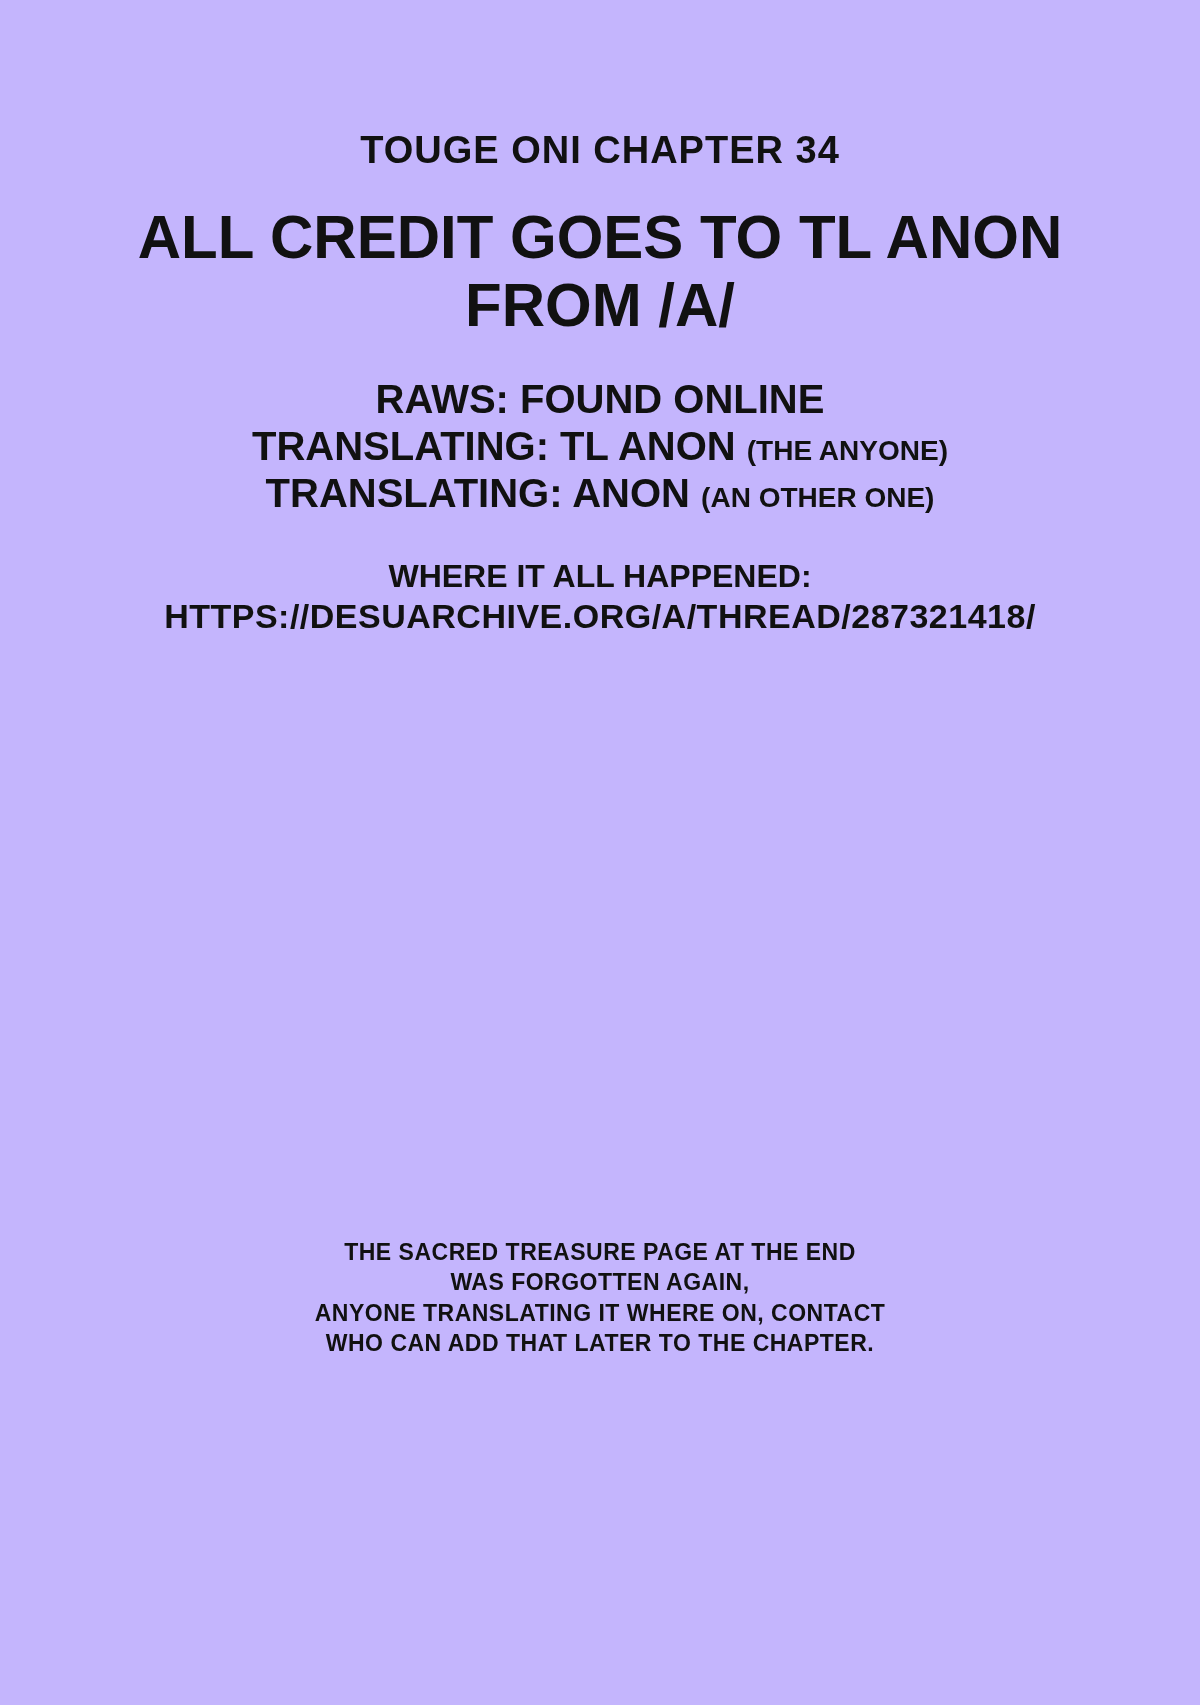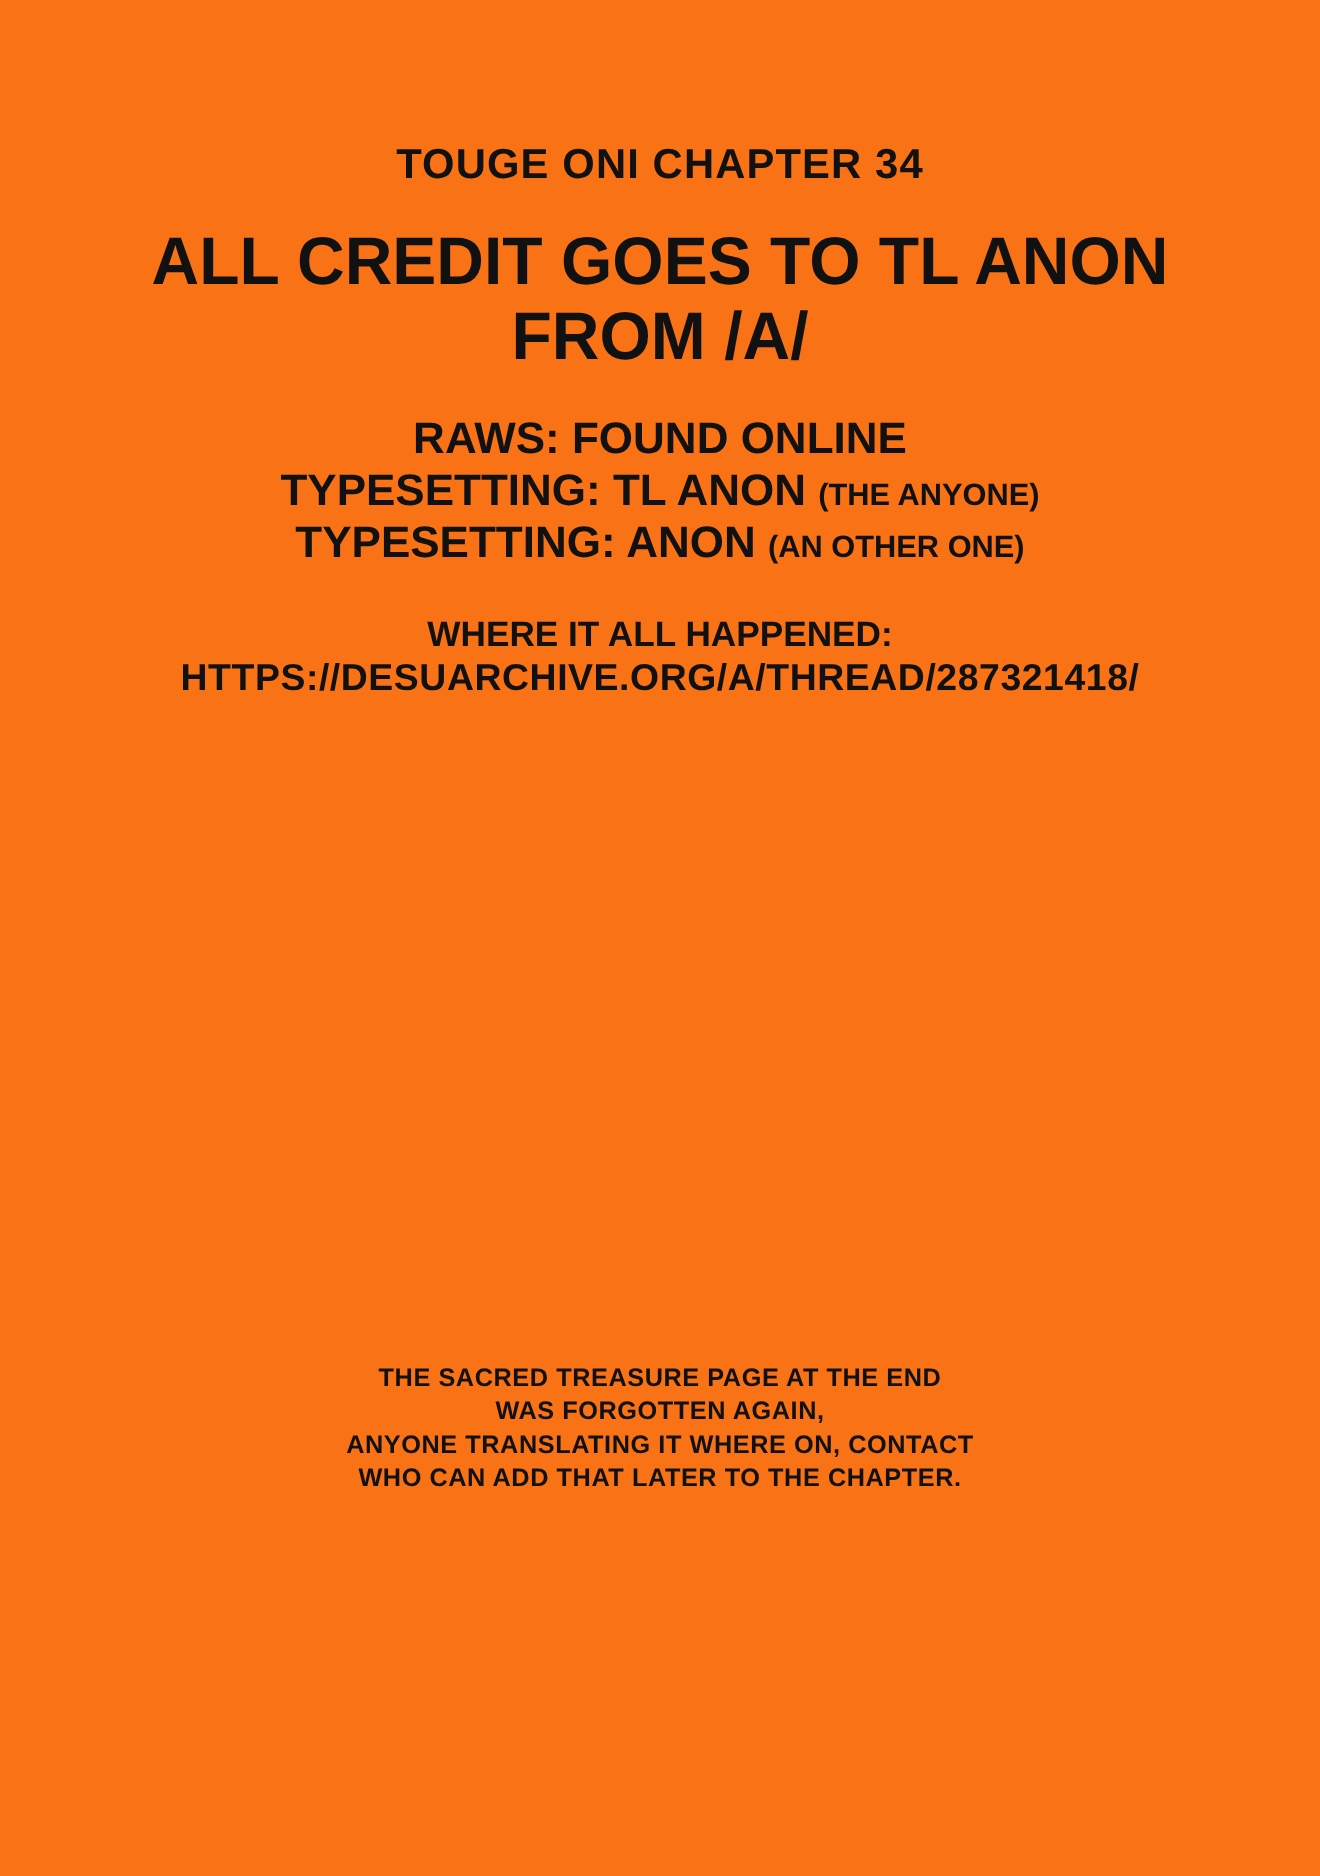--- a/index.html
+++ b/index.html
@@ -10,21 +10,21 @@
   body {
     width: 1200px;
     height: 1705px;
     overflow: hidden;
     font-family: "Liberation Sans", sans-serif;
     color: #111111;
   }
   .page {
     width: 1200px;
     height: 1705px;
-    background: #f97316;
+    background: #c4b5fd;
     display: flex;
     flex-direction: column;
     align-items: center;
     text-align: center;
   }
   .page * {
     font-weight: 700;
   }
   .chapter-header {
     margin-top: 128px;
@@ -74,25 +74,25 @@
   <div class="main-title">
     <div>ALL CREDIT GOES TO TL ANON</div>
     <div>FROM /A/</div>
   </div>
 
   <div class="credits-block">
     <div>
       <span>RAWS: FOUND ONLINE</span>
     </div>
     <div>
-      <span>TYPESETTING: TL ANON</span>
+      <span>TRANSLATING: TL ANON</span>
       <span class="note">(THE ANYONE)</span>
     </div>
     <div>
-      <span>TYPESETTING: ANON</span>
+      <span>TRANSLATING: ANON</span>
       <span class="note">(AN OTHER ONE)</span>
     </div>
   </div>
 
   <div class="where-heading">WHERE IT ALL HAPPENED:</div>
 
   <div class="links-block">
     <div>HTTPS://DESUARCHIVE.ORG/A/THREAD/287321418/</div>
   </div>
 

